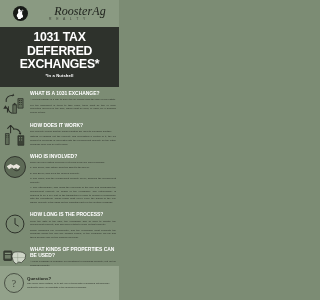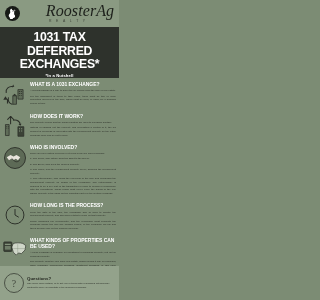--- a/index.html
+++ b/index.html
@@ -18,30 +18,30 @@
   }
   .rooster-badge{
     width:15px;height:15px;border-radius:50%;
     background:#171a16;display:flex;align-items:center;justify-content:center;
     flex:none;
   }
   .rooster-badge svg{display:block;}
   .logo-words{display:flex;flex-direction:column;line-height:1;}
   .logo-name{
     font-family:"Liberation Serif",serif;
-    font-style:italic;font-size:16px;color:#1d201b;letter-spacing:.1px;margin-left:24px;
+    font-style:italic;font-size:12px;color:#1d201b;letter-spacing:.1px;margin-left:24px;
   }
   .logo-sub{
     font-size:3.4px;letter-spacing:1.9px;color:#3c4238;
     text-align:center;margin-top:1px;
   }
 
   
   .title-band{
-    background:#2e322c;padding:3px 4px 0;text-align:center;
+    background:#2e322c;padding:3px 4px 9px;text-align:center;
   }
   .title-main{
     color:#ffffff;font-weight:bold;font-size:13.2px;line-height:1.03;
     letter-spacing:-.3px;
     font-family:"Liberation Sans Narrow","Liberation Sans",sans-serif;
     transform:scaleX(.93);transform-origin:center;
   }
   .title-sub{
     color:#ffffff;font-weight:bold;font-size:4.2px;margin-top:2.5px;
     letter-spacing:.1px;

